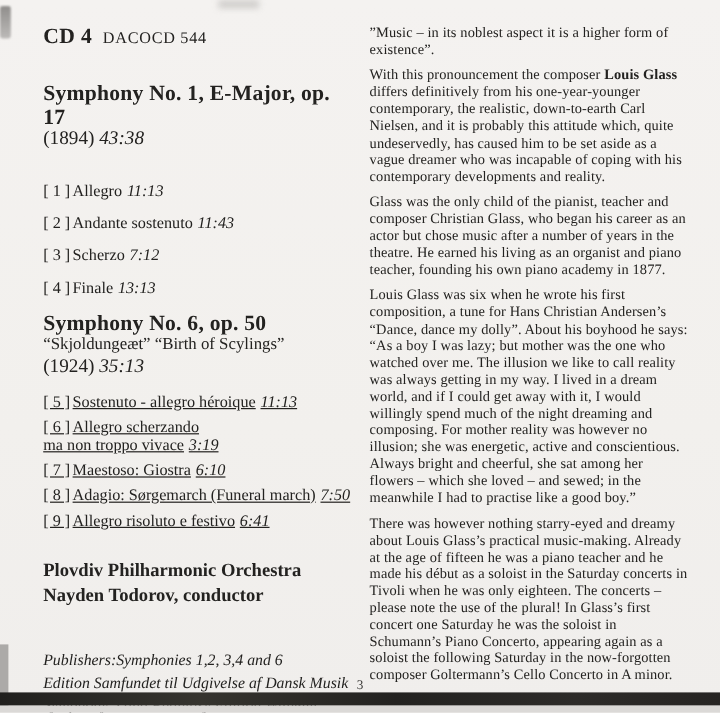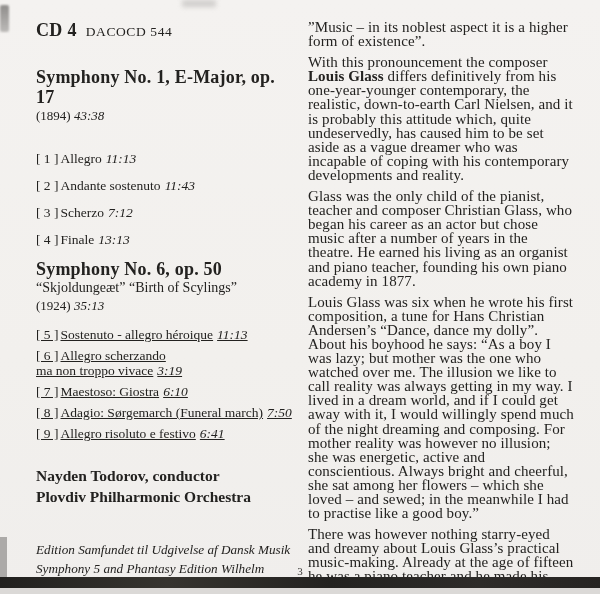--- a/index.html
+++ b/index.html
@@ -29,38 +29,38 @@
 
   
   .cd-header { margin-bottom: 26px; }
   .cd-label { font-size: 18px; font-weight: bold; letter-spacing: .3px; }
   .catalog { font-size: 13.5px; letter-spacing: .6px; margin-left: 5px; }
   .work-title {
     font-size: 18px; font-weight: bold; margin: 0;
     letter-spacing: .2px; line-height: 20px;
   }
   .work-subtitle { font-size: 14px; font-weight: normal; line-height: 18px; }
-  .yeardur { font-size: 13px; line-height: 17px; }
+  .yeardur { font-size: 16px; line-height: 17px; }
   .it { font-style: italic; }
   .tracks-1 { margin-top: 27px; margin-bottom: 4px; }
   .tracks-2 { margin-top: 13px; text-decoration: underline; }
   .track { font-size: 13.5px; line-height: 15px; }
   .tracks-1 .track { margin-bottom: 12px; }
   .tracks-2 .track { margin-bottom: 6px; }
   .track .t-name { margin-left: 2px; }
   .track .t-time { margin-left: 4px; }
   .track .t-line2 { display: block; }
   .work-2 { margin-top: 2px; }
   .credits { margin-top: 24px; font-size: 15.5px; font-weight: bold; line-height: 21px; }
   .publishers { margin-top: 33px; font-style: italic; font-size: 13.2px; line-height: 19px; }
 
   
   .essay p {
     margin: 0 12px 7px 0;
-    font-size: 15px;
+    font-size: 12px;
     line-height: 14.1px;
     letter-spacing: .1px;
   }
   .essay .bold { font-weight: bold; }
 
   
   .page-number {
     position: absolute; left: 0; right: 0; bottom: 17px;
     text-align: center; font-size: 11px; color: #3a3937;
   }
@@ -148,25 +148,26 @@
           <div class="track">
             <span>[ 8 ]</span><span class="t-name">Adagio: Sørgemarch (Funeral march)</span><span class="t-time it">7:50</span>
           </div>
           <div class="track">
             <span>[ 9 ]</span><span class="t-name">Allegro risoluto e festivo</span><span class="t-time it">6:41</span>
           </div>
         </div>
       </div>
 
       <div class="credits">
+        <div>Plovdiv Philharmonic Orchestra</div>
         <div>Nayden Todorov, conductor</div>
-        <div>Plovdiv Philharmonic Orchestra</div>
       </div>
 
       <div class="publishers">
+        <div>Publishers:Symphonies 1,2, 3,4 and 6</div>
         <div>Edition Samfundet til Udgivelse af Dansk Musik</div>
         <div>Symphony 5 and Phantasy Edition Wilhelm Hansen</div>
       </div>
 
     </div>
 
     <div class="col-right essay">
       <p>”Music – in its noblest aspect it is a higher form of existence”.</p>
       <p><span>With this pronouncement the composer </span><span class="bold">Louis Glass</span><span> differs definitively from his one-year-younger contemporary, the realistic, down-to-earth Carl Nielsen, and it is probably this attitude which, quite undeservedly, has caused him to be set aside as a vague dreamer who was incapable of coping with his contemporary developments and reality.</span></p>
       <p>Glass was the only child of the pianist, teacher and composer Christian Glass, who began his career as an actor but chose music after a number of years in the theatre. He earned his living as an organist and piano teacher, founding his own piano academy in 1877.</p>

